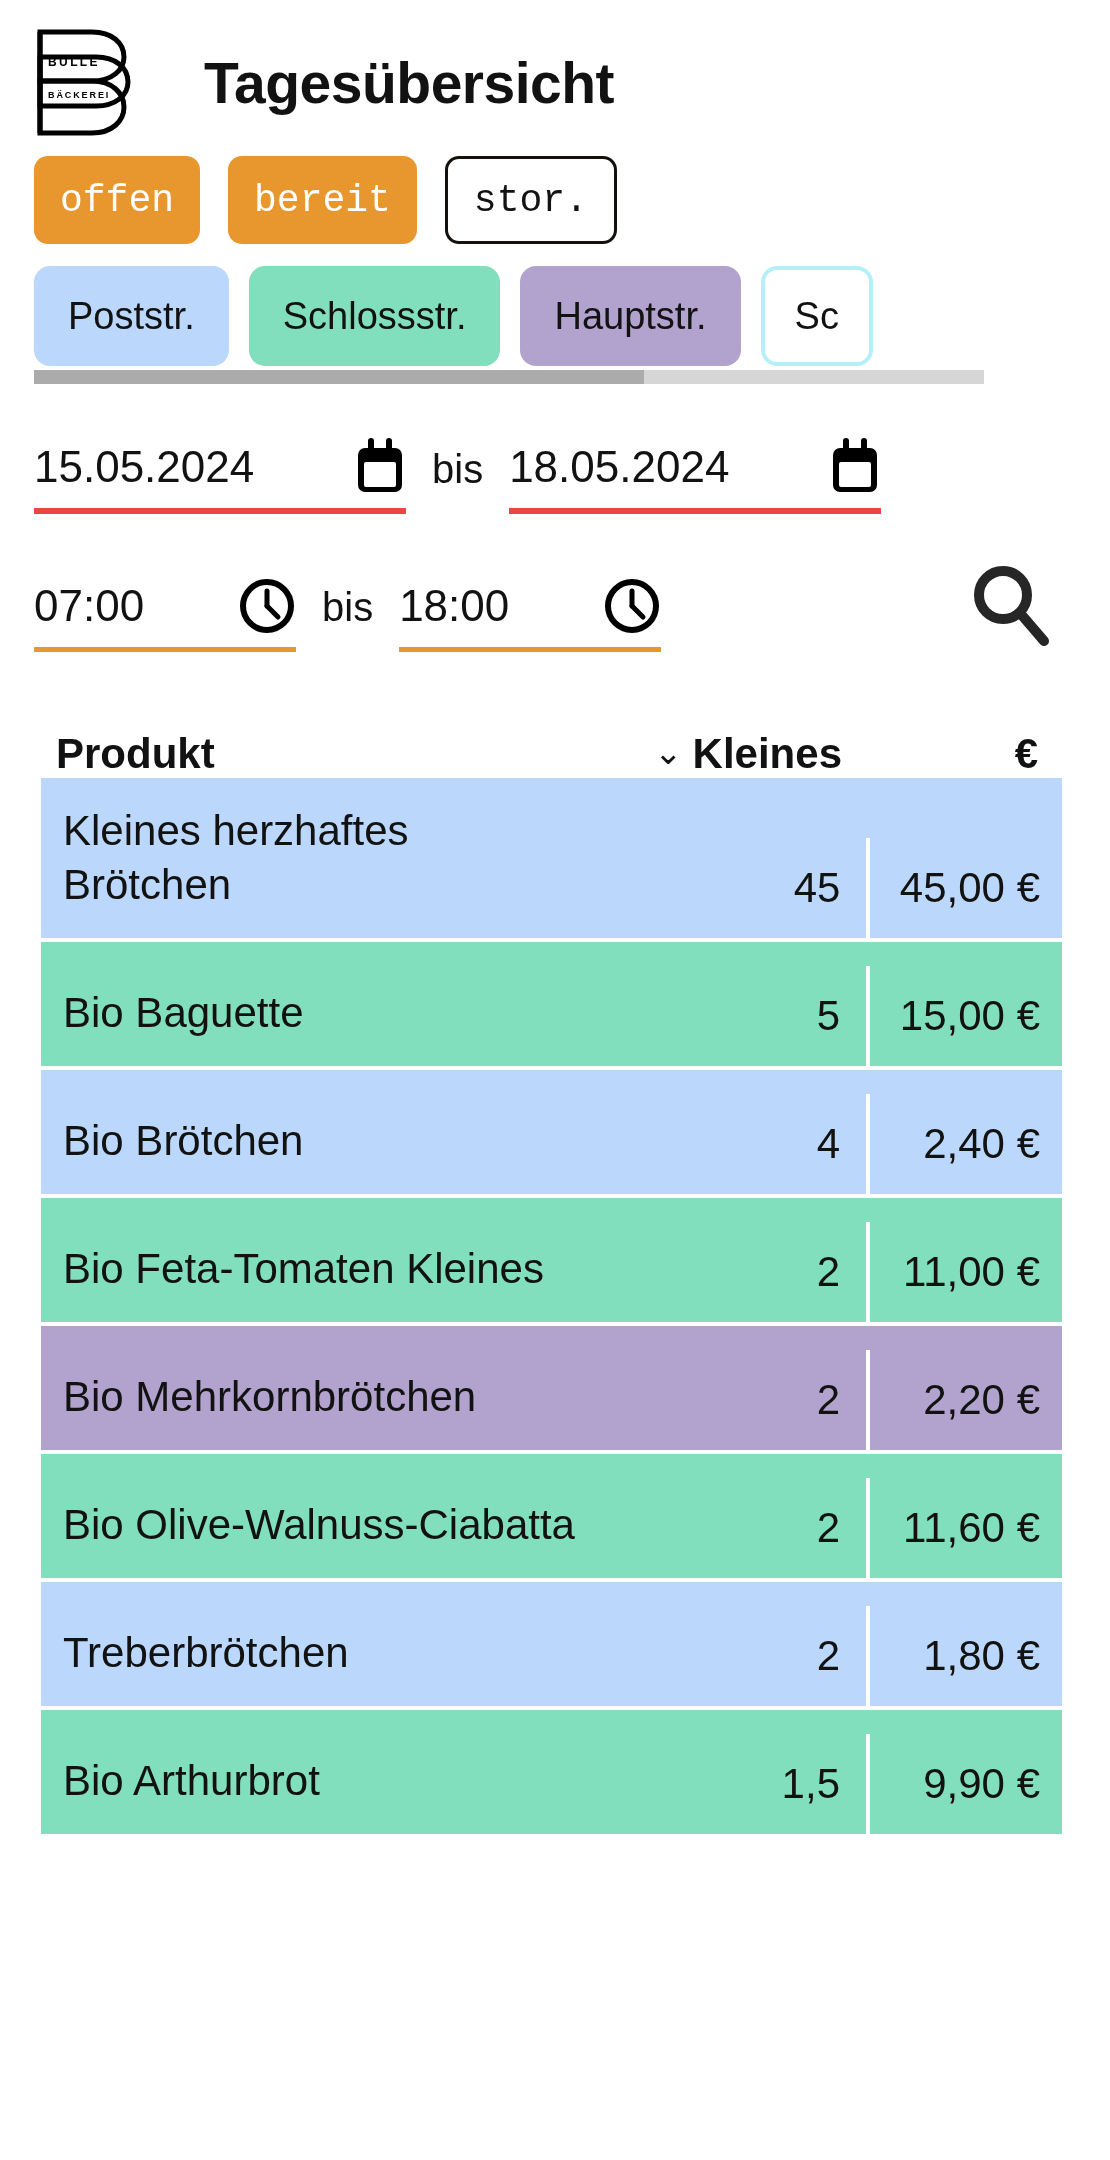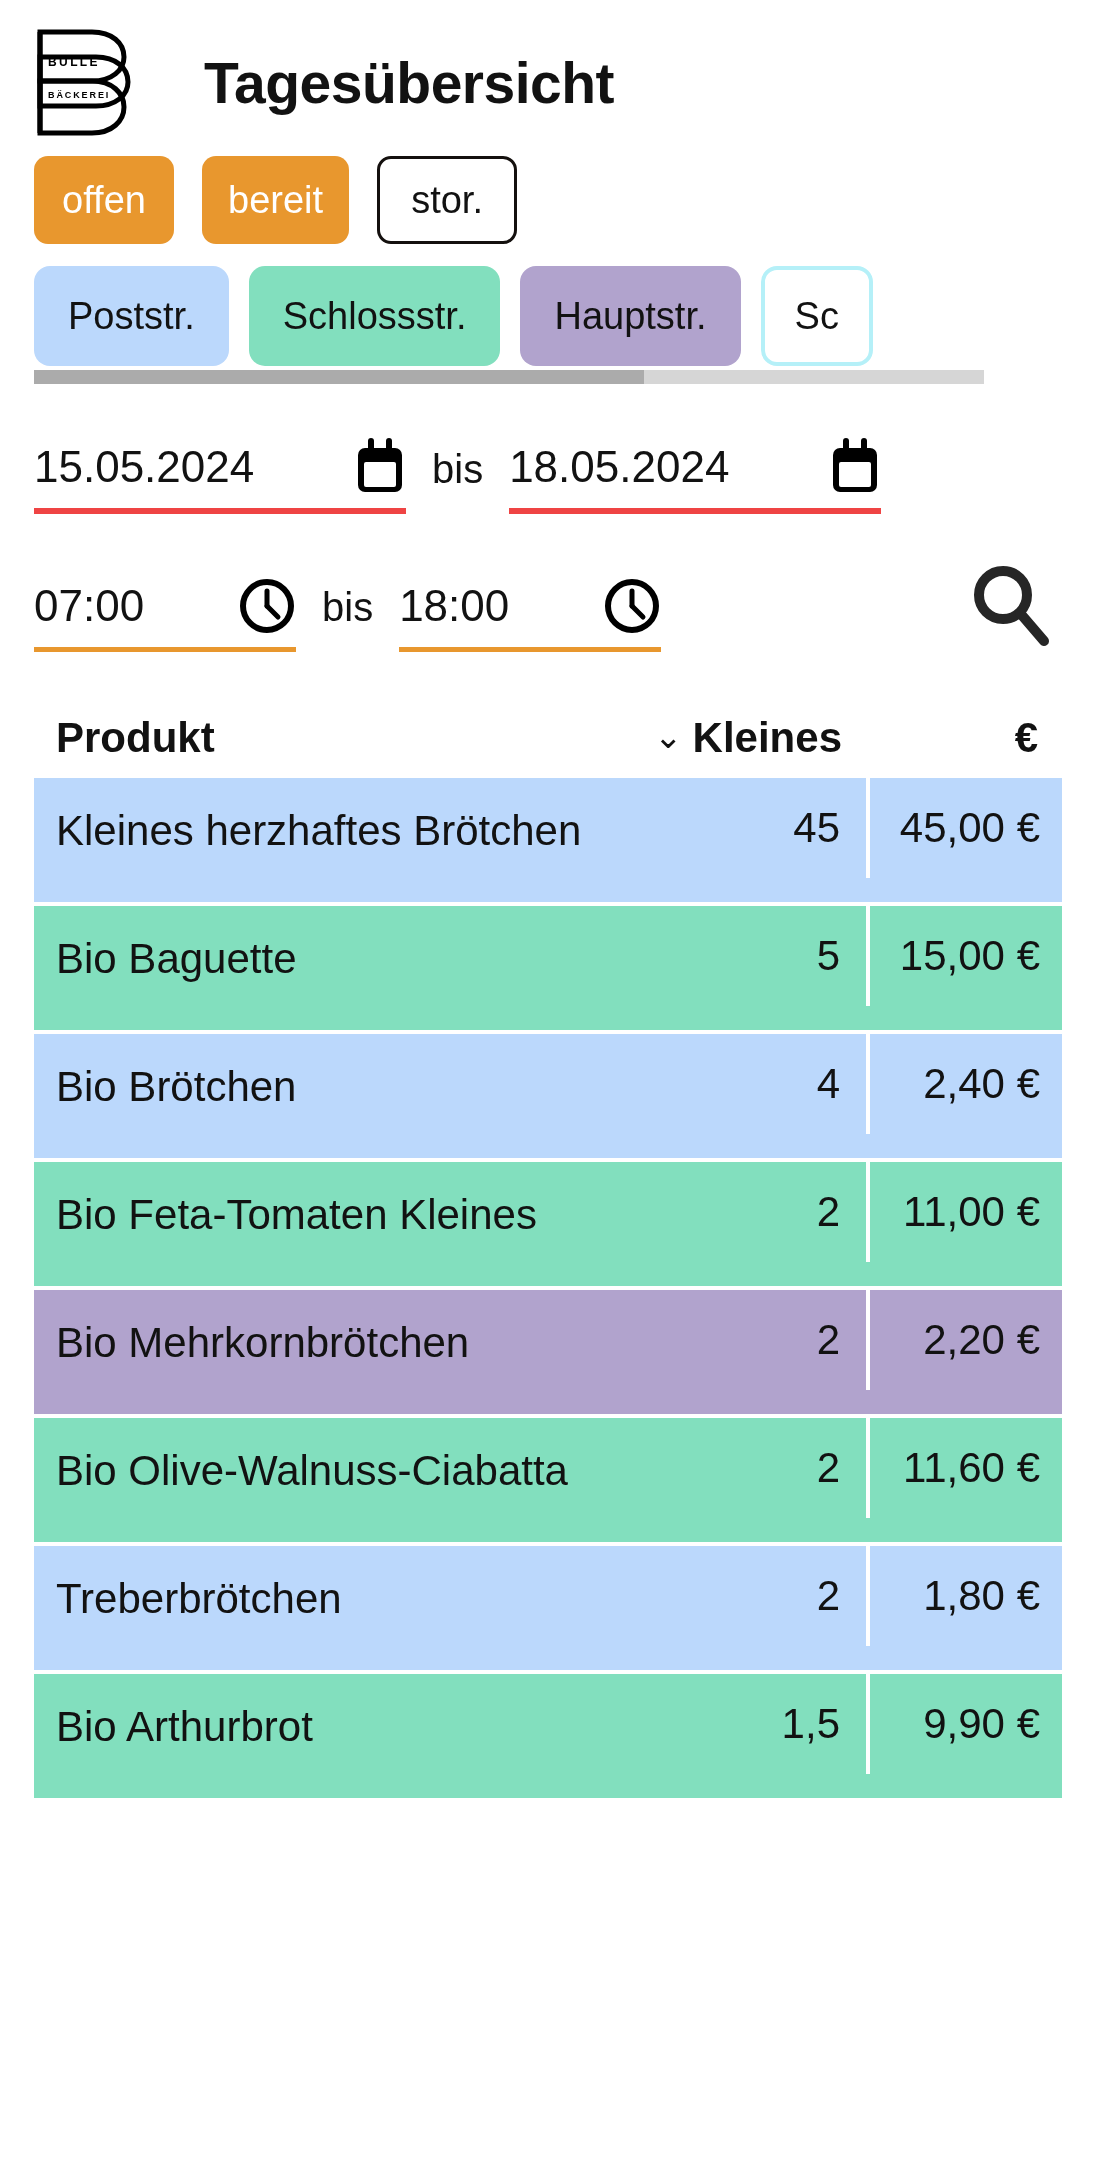--- a/index.html
+++ b/index.html
@@ -38,20 +38,21 @@
     white-space: nowrap;
   }
 
   
   .status-row {
     display: flex;
     align-items: center;
     gap: 28px;
     padding: 0 8px 0 34px;
     height: 100px;
+    font-family: Liberation Mono, monospace;
   }
   .status-chip {
     height: 88px;
     min-width: 140px;
     padding: 0 26px;
     border-radius: 14px;
     display: flex;
     align-items: center;
     justify-content: center;
     font-size: 38px;
@@ -167,21 +168,21 @@
     align-items: center;
   }
 
   
   .table {
     margin-top: 46px;
     padding: 0 48px 0 34px;
   }
   .thead {
     display: flex;
-    align-items: center;
+    align-items: flex-end;
     height: 80px;
     padding: 0 24px 0 22px;
   }
   .th {
     font-size: 42px;
     font-weight: bold;
     color: #121212;
     white-space: nowrap;
   }
   .th.product { flex: 1 1 auto; text-align: left; }
@@ -197,23 +198,24 @@
   .sort-caret {
     font-size: 34px;
     font-weight: normal;
     line-height: 1;
     transform: translateY(-2px);
   }
 
   .rows { display: block; }
   .row {
     display: flex;
-    align-items: flex-start;
+    align-items: flex-end;
     min-height: 124px;
     margin-bottom: 4px;
+    margin-left: 7px;
   }
   .row.blue   { background: #bbd8fc; }
   .row.green  { background: #82dfbe; }
   .row.purple { background: #b1a3cd; }
 
   .cell {
     display: flex;
     align-items: center;
     font-size: 42px;
     color: #121212;

